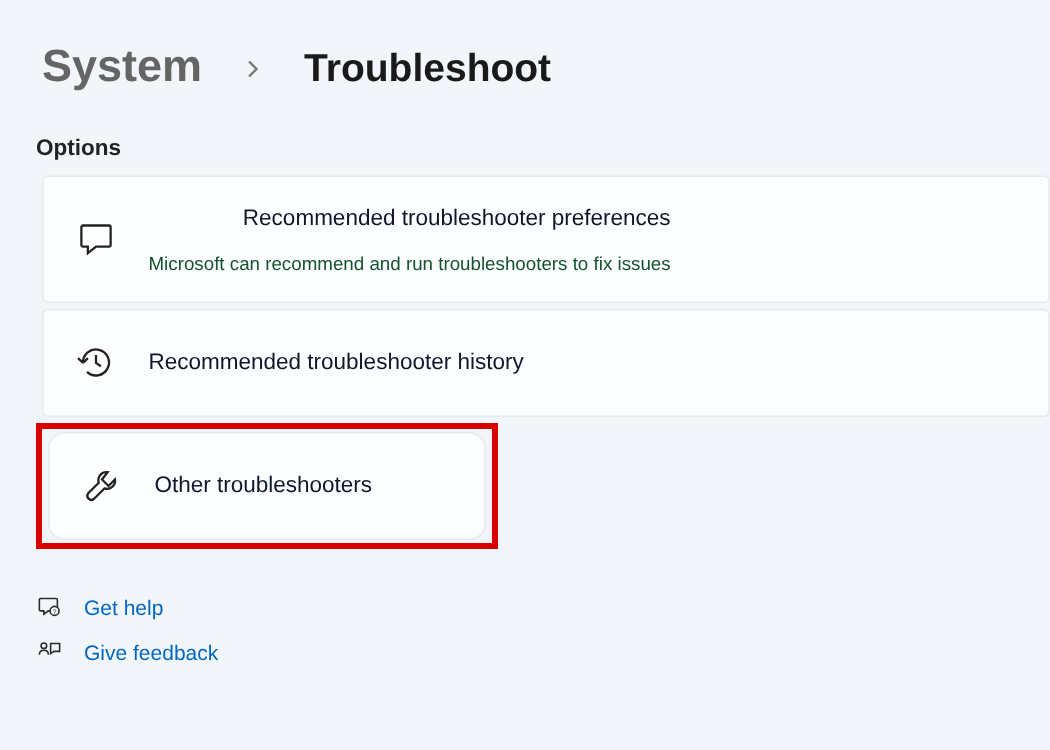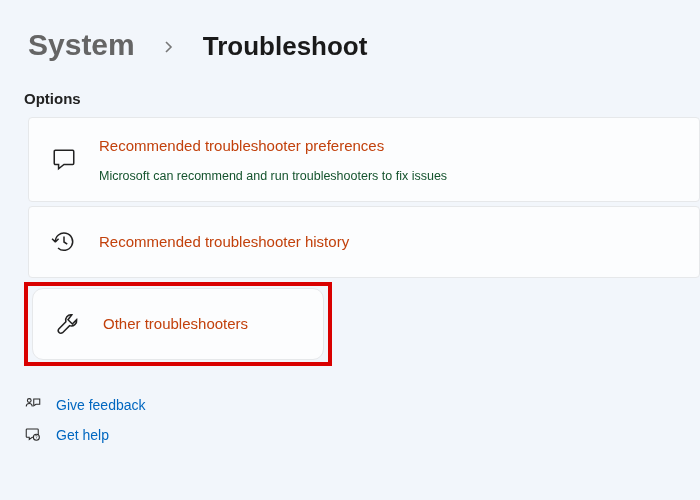--- a/index.html
+++ b/index.html
@@ -73,22 +73,23 @@
       stroke: #222;
       stroke-width: 1.4;
       fill: none;
     }
     .card-text {
       display: flex;
       flex-direction: column;
     }
     .card-title {
       font-size: 15px;
-      color: #c2410c;
+      color: #0f172a;
       line-height: 1.3;
+      text-align: right;
     }
     .card-subtitle {
       font-size: 12.5px;
       color: #14532d;
       margin-top: 13px;
     }
     .highlight-wrap {
       border: 4px solid #d90000;
       padding: 2px 4px 2px 4px;
       margin: 2px 368px 2px -4px;
@@ -180,30 +181,30 @@
       </div>
     </div>
   </div>
 
 </div>
 
 <div class="links">
   <div class="link-row">
     <span class="link-icon">
       <svg viewBox="0 0 24 24">
+          <path d="M4 4 H18 A1 1 0 0 1 19 5 V14 A1 1 0 0 1 18 15 H11 L7 18 V15 H4 A1 1 0 0 1 3 14 V5 A1 1 0 0 1 4 4 Z"></path>
+          <circle cx="16.5" cy="15" r="4" fill="#f2f6fb"></circle>
+          <text x="16.5" y="17.4" font-size="6" text-anchor="middle" fill="#2a2a2a" stroke="none">?</text>
+        </svg>
+    </span>
+    <span class="link-text">Get help</span>
+  </div>
+  <div class="link-row">
+    <span class="link-icon">
+      <svg viewBox="0 0 24 24">
           <circle cx="7" cy="6" r="2.5"></circle>
           <path d="M3 14 Q3 10 7 10 Q11 10 11 14"></path>
           <path d="M13 4 H21 V11 H16 L13 13 V11 Z"></path>
         </svg>
     </span>
     <span class="link-text">Give feedback</span>
   </div>
-  <div class="link-row">
-    <span class="link-icon">
-      <svg viewBox="0 0 24 24">
-          <path d="M4 4 H18 A1 1 0 0 1 19 5 V14 A1 1 0 0 1 18 15 H11 L7 18 V15 H4 A1 1 0 0 1 3 14 V5 A1 1 0 0 1 4 4 Z"></path>
-          <circle cx="16.5" cy="15" r="4" fill="#f2f6fb"></circle>
-          <text x="16.5" y="17.4" font-size="6" text-anchor="middle" fill="#2a2a2a" stroke="none">?</text>
-        </svg>
-    </span>
-    <span class="link-text">Get help</span>
-  </div>
 </div>
 
 </body></html>

